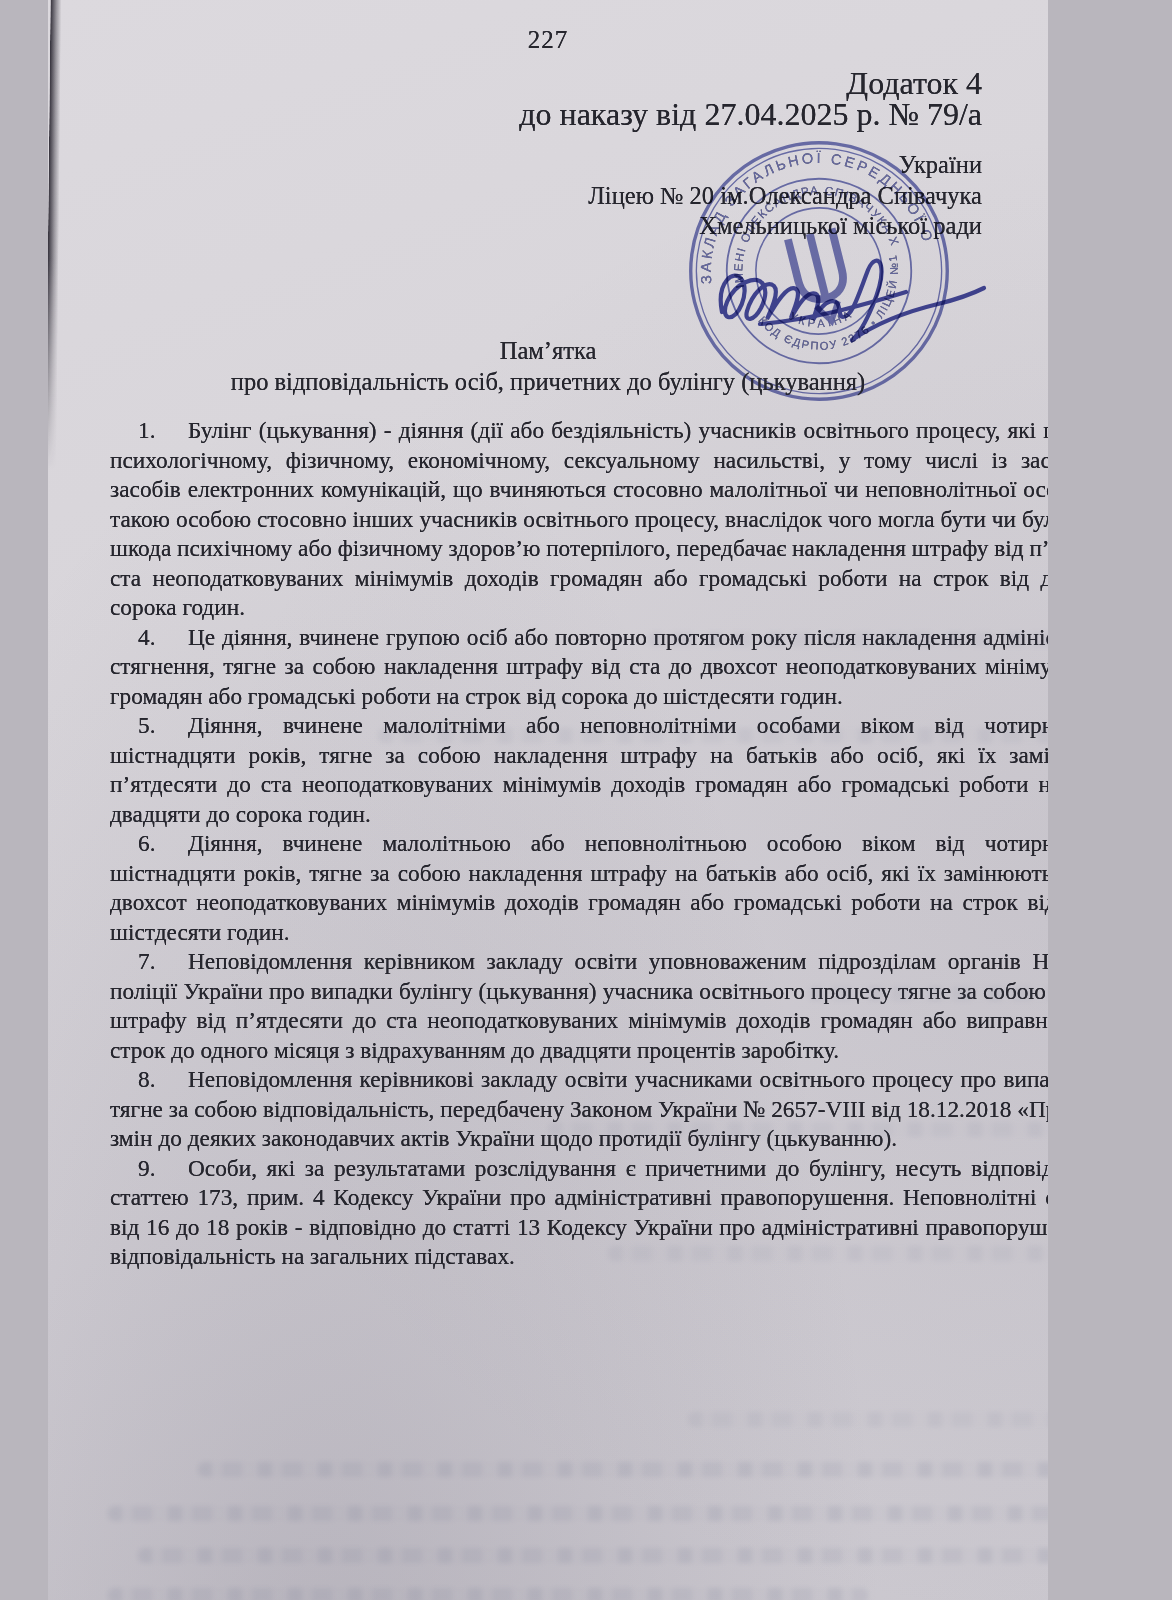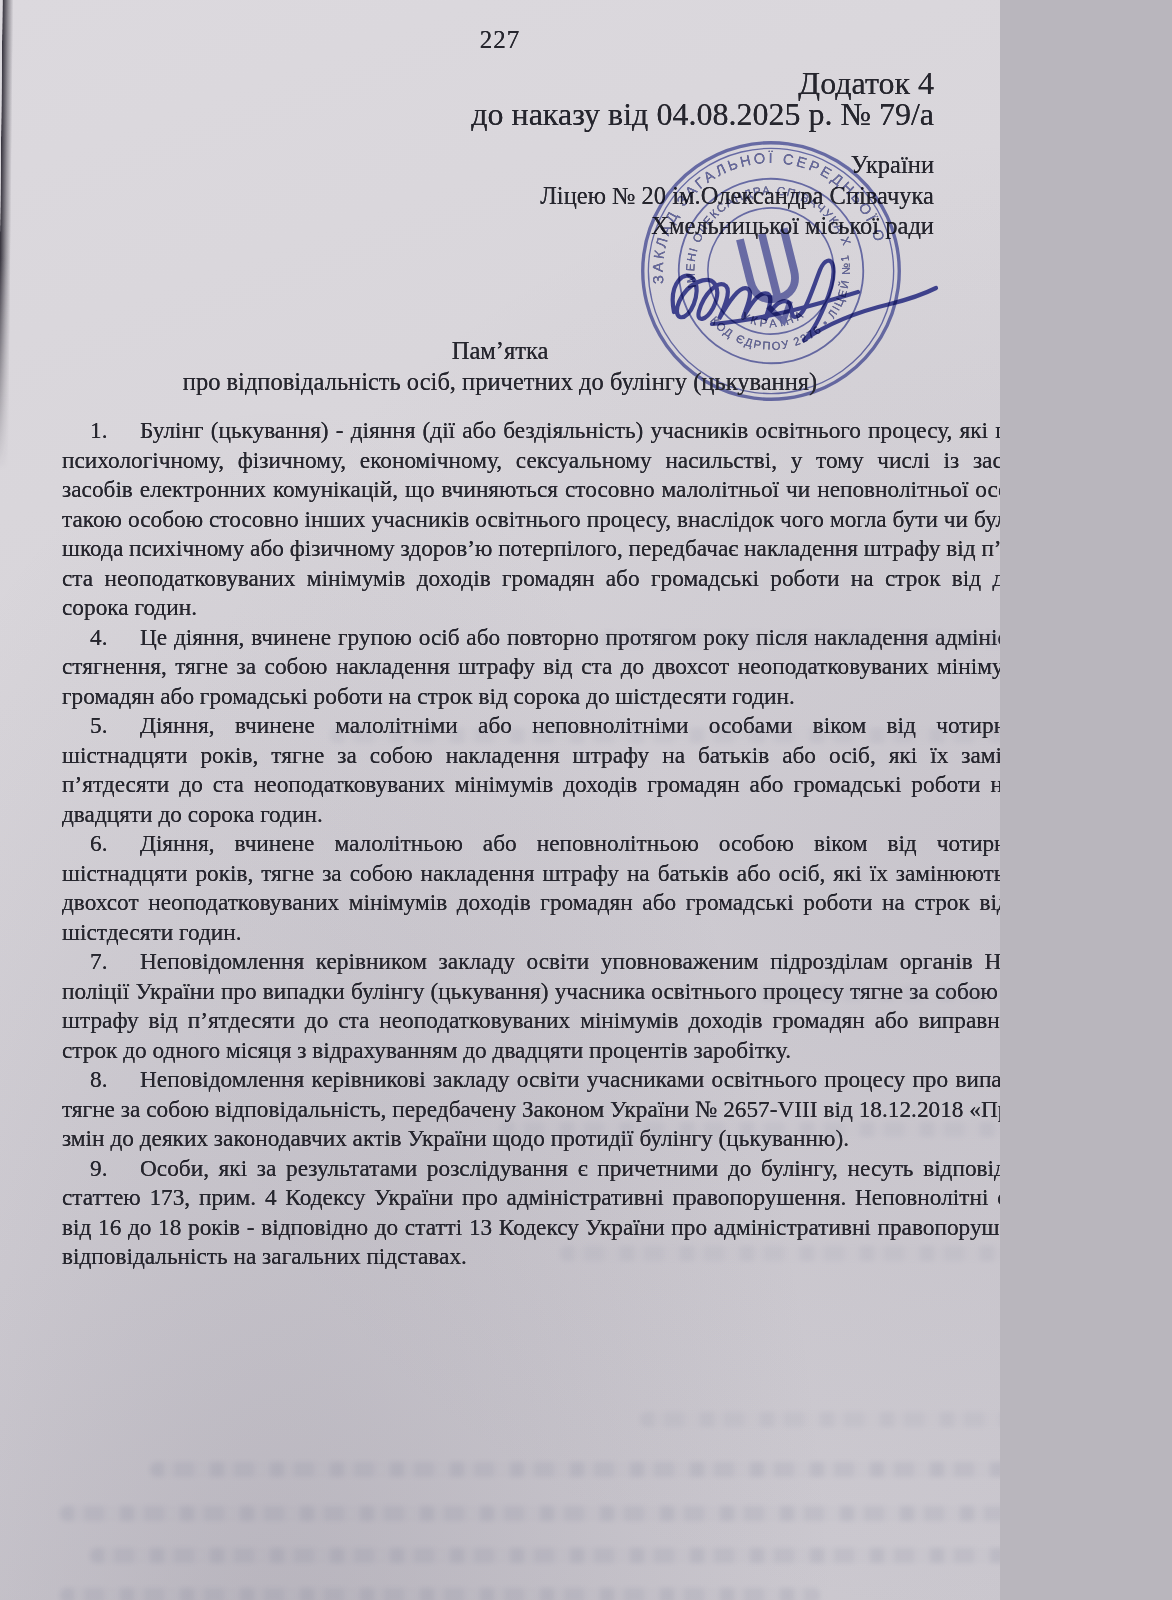--- a/index.html
+++ b/index.html
@@ -7,20 +7,21 @@
     position:relative;
     width:1000px;height:1600px;
     overflow:hidden;
     font-family:"Liberation Serif","DejaVu Serif",serif;
     color:#26262e;
     background:
       radial-gradient(ellipse at 28% 112%, rgba(95,90,108,.22), transparent 55%),
       radial-gradient(ellipse at 105% 55%, rgba(120,115,130,.14), transparent 60%),
       linear-gradient(160deg,#dcd9de 0%, #d8d5da 35%, #d4d1d7 65%, #cac7ce 100%);
     text-shadow:0 0 .5px currentColor; 
+    margin-left:48px;
   }
   
   .edge-shadow{
     position:absolute;left:0;top:0;width:11px;height:470px;
     background:linear-gradient(to right, rgba(26,23,34,.88), rgba(26,23,34,.35) 55%, transparent);
     -webkit-mask-image:linear-gradient(to bottom, black 0%, black 55%, transparent 100%);
     mask-image:linear-gradient(to bottom, black 0%, black 55%, transparent 100%);
     transform:skewX(-.6deg);
   }
   .page-number{
@@ -73,21 +74,21 @@
 <body>
 
 <div class="page">
 
   <div class="edge-shadow"></div>
 
   <div class="page-number">227</div>
 
   <div class="appendix">
     <div>Додаток 4</div>
-    <div>до наказу від 04.08.2025 р. № 79/а</div>
+    <div>до наказу від 27.04.2025 р. № 79/а</div>
   </div>
 
   <div class="approval">
     <div>України</div>
     <div>Ліцею № 20 ім.Олександра Співачука</div>
     <div>Хмельницької міської ради</div>
   </div>
 
   <svg class="stamp" viewBox="0 0 240 240">
     <defs>

